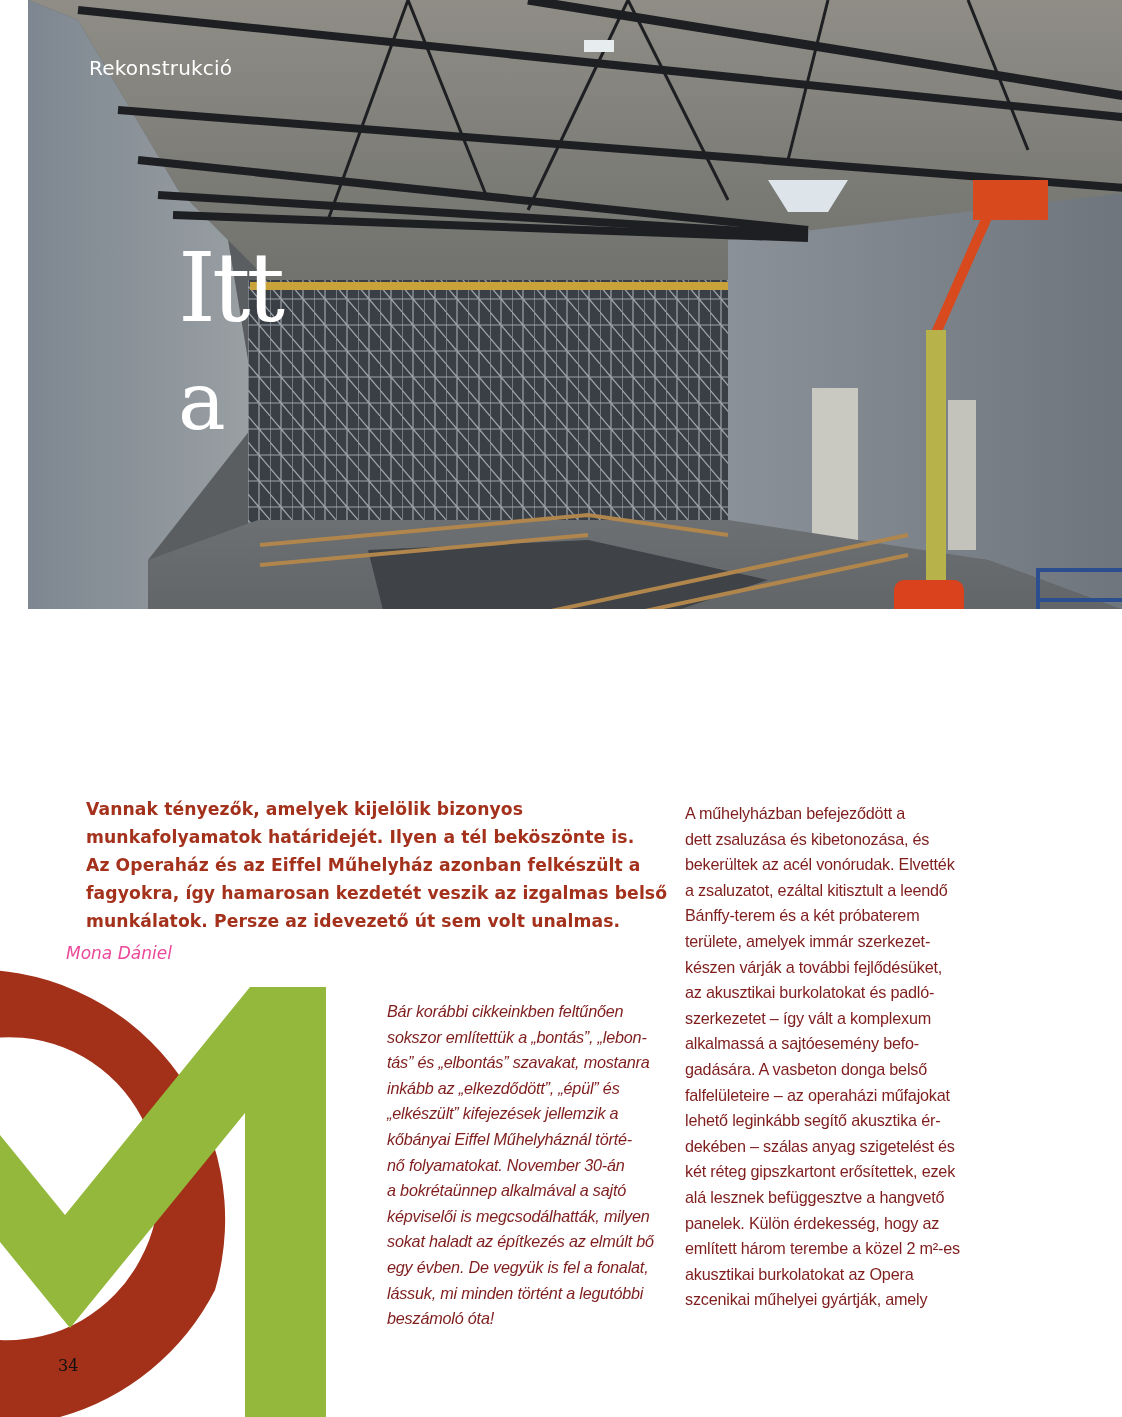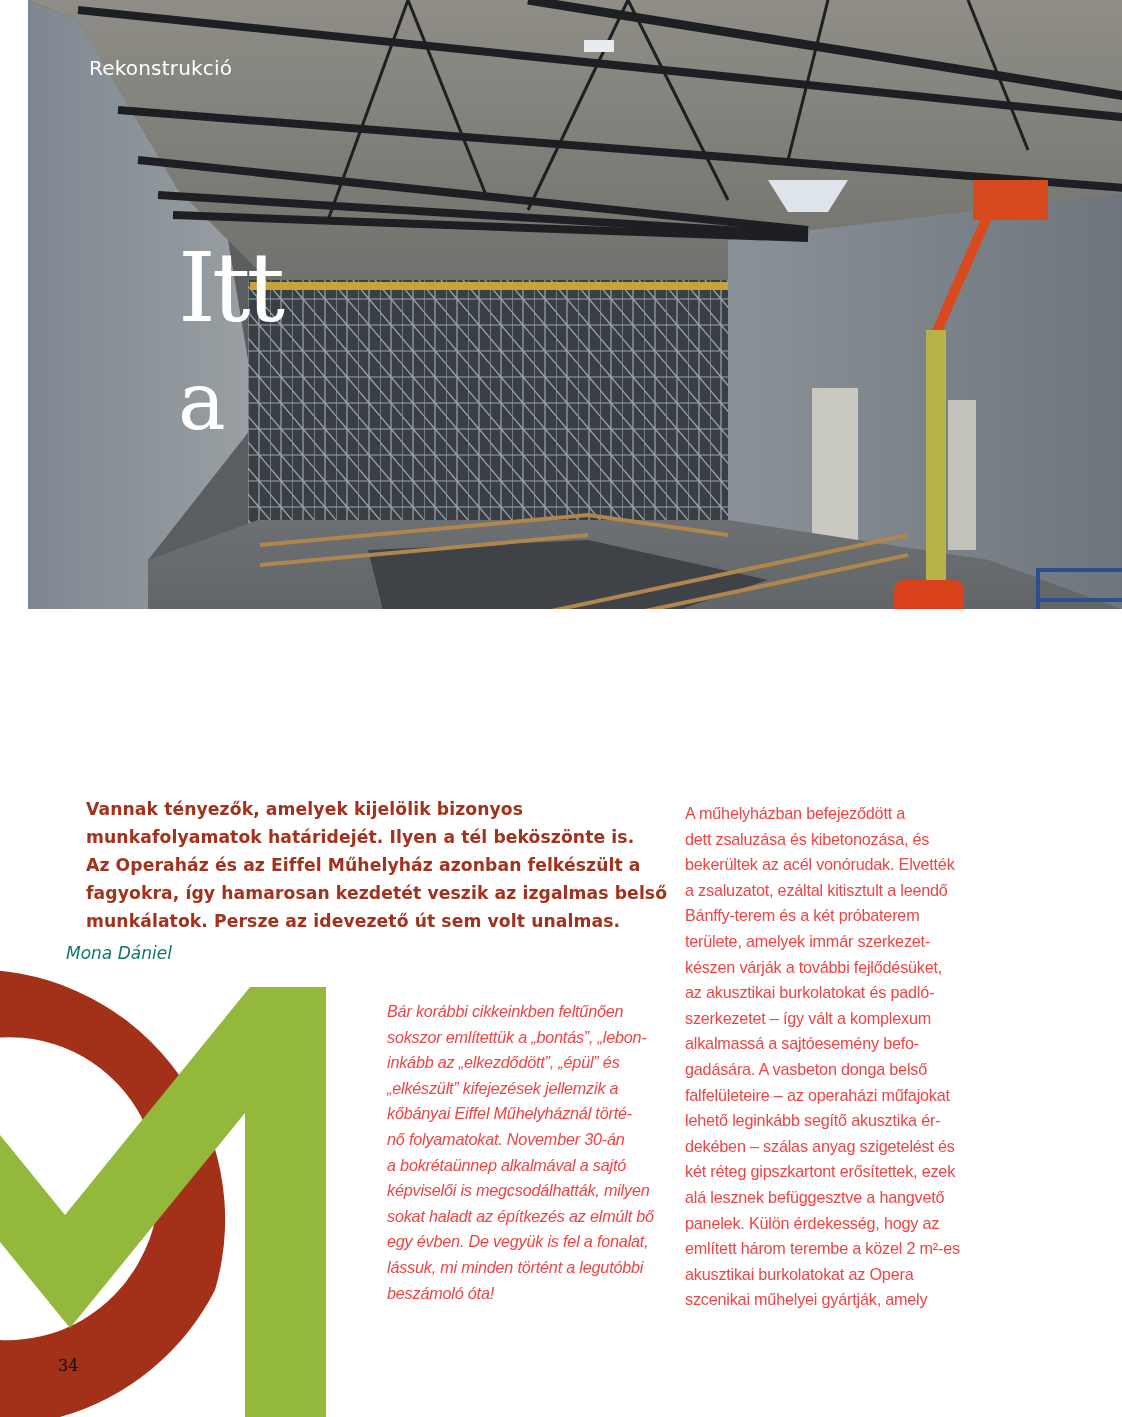--- a/index.html
+++ b/index.html
@@ -50,28 +50,28 @@
       position: absolute; left: 66px; top: 795px; width: 600px;
       color: #a3311b;
       font-family: "DejaVu Sans", sans-serif; font-weight: bold;
       font-size: 17.2px; line-height: 28px;
       letter-spacing: 0.1px;
       margin-left: 20px;
     }
     .lead .line { display: block; white-space: nowrap; }
     .byline {
       position: absolute; left: 66px; top: 943px;
-      color: #0f766e; font-style: italic;
+      color: #ec4899; font-style: italic;
       font-family: "DejaVu Sans", sans-serif; font-size: 17px;
     }
 
     
     .col {
       position: absolute;
-      color: #ef4444;
+      color: #7f1d1d;
       font-family: "Liberation Sans", sans-serif;
       font-size: 16.2px; line-height: 25.6px;
       letter-spacing: -0.2px;
     }
     .col .line { display: block; white-space: nowrap; }
     .col-1 { left: 387px; top: 999px; width: 290px; font-style: italic; }
     .col-2 { left: 685px; top: 801px; width: 300px; }
 
     .page-number {
       position: absolute; left: 58px; top: 1356px;
@@ -190,20 +190,21 @@
   <span class="line">munkafolyamatok határidejét. Ilyen a tél beköszönte is.</span>
   <span class="line">Az Operaház és az Eiffel Műhelyház azonban felkészült a</span>
   <span class="line">fagyokra, így hamarosan kezdetét veszik az izgalmas belső</span>
   <span class="line">munkálatok. Persze az idevezető út sem volt unalmas.</span>
 </div>
 <div class="byline">Mona Dániel</div>
 
 <div class="col col-1">
   <span class="line">Bár korábbi cikkeinkben feltűnően</span>
   <span class="line">sokszor említettük a „bontás”, „lebon-</span>
+  <span class="line">tás” és „elbontás” szavakat, mostanra</span>
   <span class="line">inkább az „elkezdődött”, „épül” és</span>
   <span class="line">„elkészült” kifejezések jellemzik a</span>
   <span class="line">kőbányai Eiffel Műhelyháznál törté-</span>
   <span class="line">nő folyamatokat. November 30-án</span>
   <span class="line">a bokrétaünnep alkalmával a sajtó</span>
   <span class="line">képviselői is megcsodálhatták, milyen</span>
   <span class="line">sokat haladt az építkezés az elmúlt bő</span>
   <span class="line">egy évben. De vegyük is fel a fonalat,</span>
   <span class="line">lássuk, mi minden történt a legutóbbi</span>
   <span class="line">beszámoló óta!</span>

